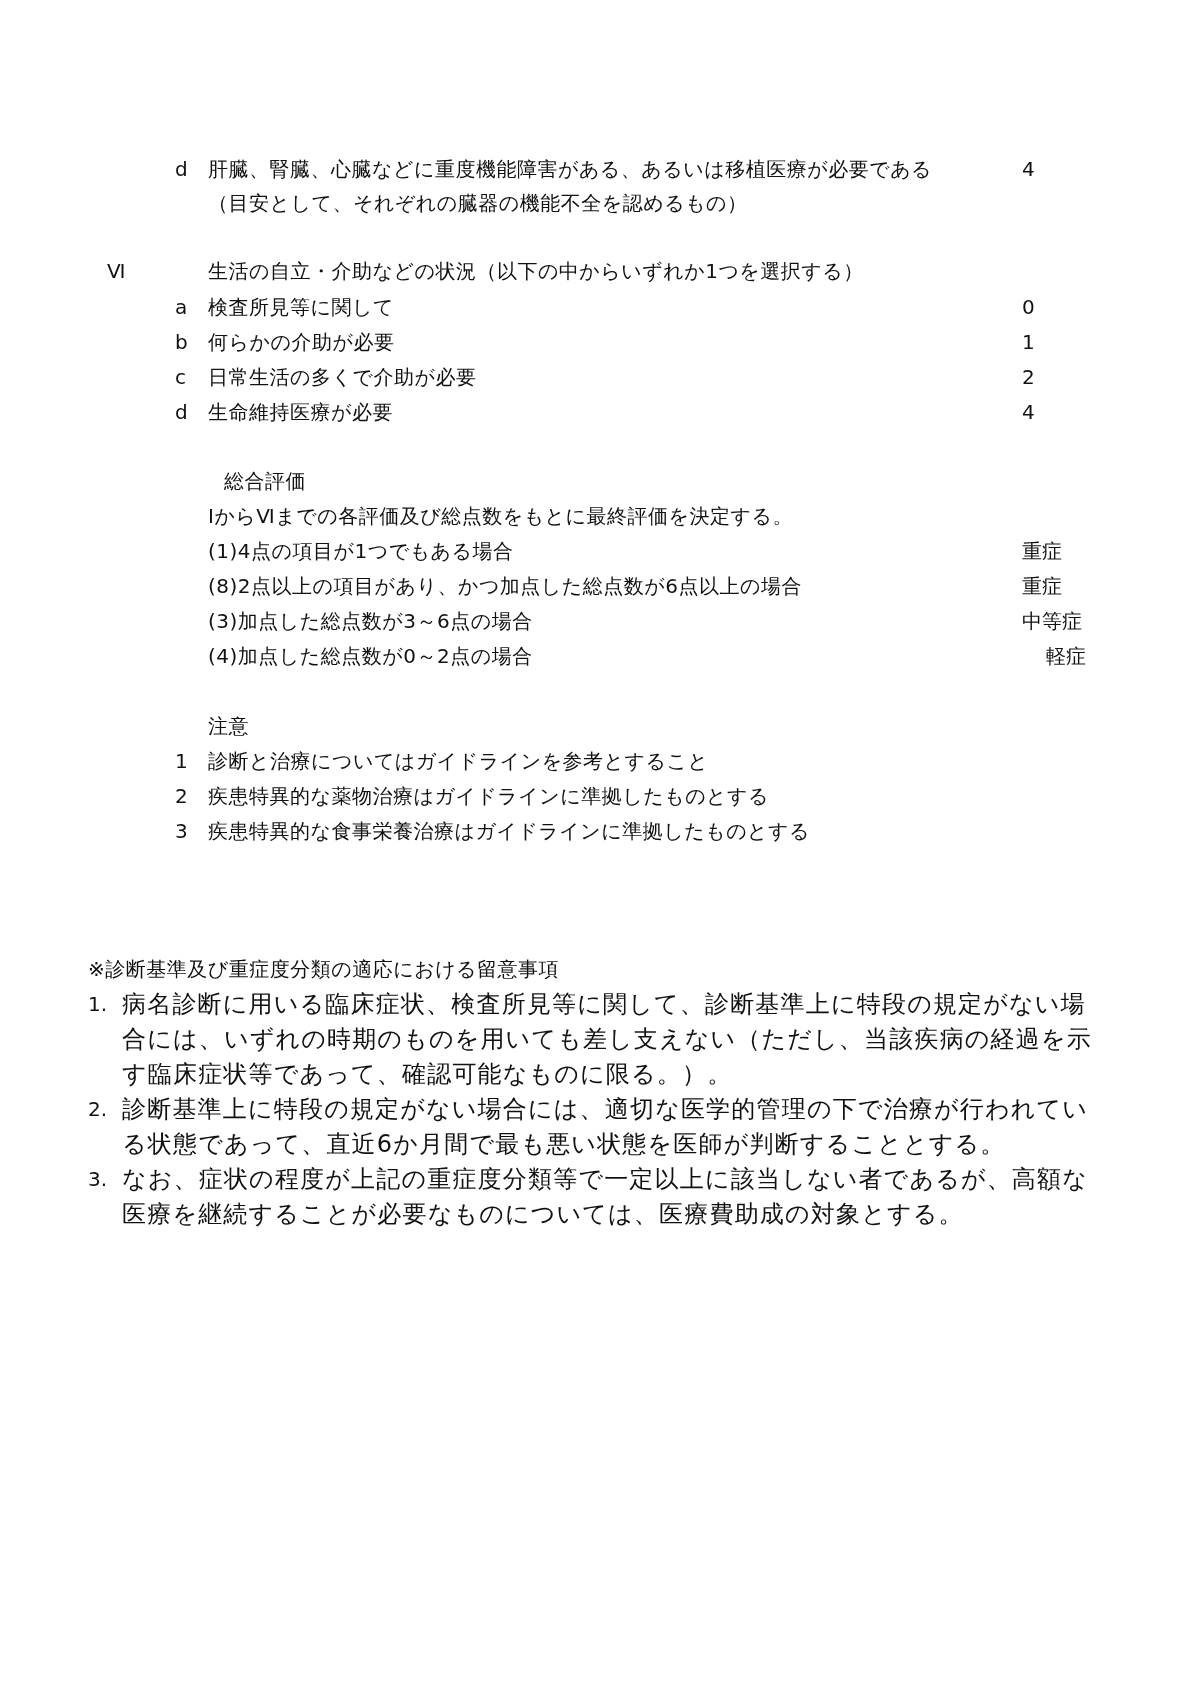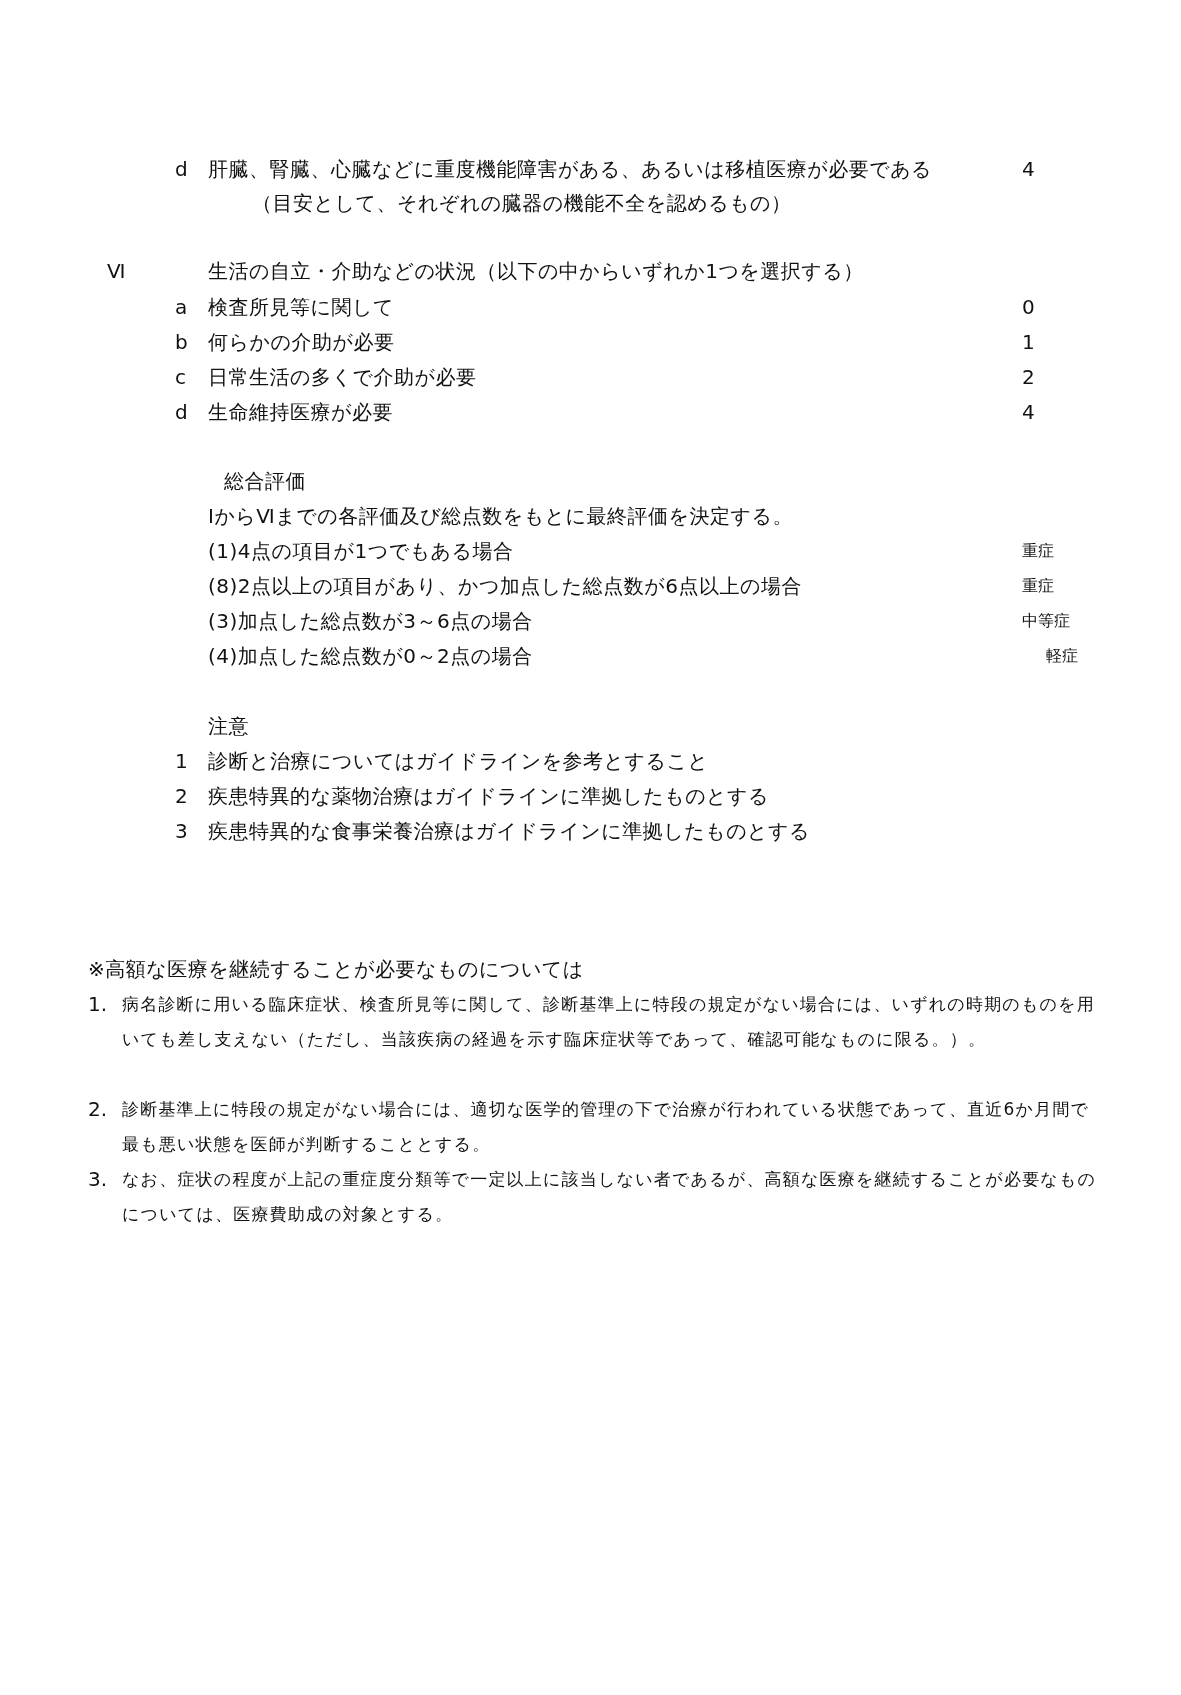--- a/index.html
+++ b/index.html
@@ -33,40 +33,40 @@
       position: absolute;
       white-space: nowrap;
       line-height: 24px;
       font-size: 20px;
       left: 1022px;
     }
     .sev {
       position: absolute;
       white-space: nowrap;
       line-height: 24px;
-      font-size: 16px;
+      font-size: 20px;
       left: 1022px;
     }
     .note-text {
       position: absolute;
       left: 122px;
       width: 975px;
       line-height: 35px;
-      font-size: 17px;
+      font-size: 24px;
       letter-spacing: 1.2px;
       text-indent: 0;
     }
   </style>
 </head>
 <body>
 
 <div>
   <span class="marker" style="left:175px; top:157px;">d</span>
   <span class="line" style="left:208px; top:157px;">肝臓、腎臓、心臓などに重度機能障害がある、あるいは移植医療が必要である</span>
-  <span class="line" style="left:208px; top:191px;margin-left:44px;">（目安として、それぞれの臓器の機能不全を認めるもの）</span>
+  <span class="line" style="left:208px; top:191px;">（目安として、それぞれの臓器の機能不全を認めるもの）</span>
   <span class="score" style="top:157px;">4</span>
 </div>
 
 <div>
   <span class="marker" style="left:107px; top:259px;">Ⅵ</span>
   <span class="line" style="left:208px; top:259px;">生活の自立・介助などの状況（以下の中からいずれか1つを選択する）</span>
 
   <div>
     <span class="marker" style="left:175px; top:295px;">a</span>
     <span class="line" style="left:208px; top:295px;">検査所見等に関して</span>
@@ -121,21 +121,21 @@
     <span class="marker" style="left:175px; top:784px;">2</span>
     <span class="line" style="left:208px; top:784px;">疾患特異的な薬物治療はガイドラインに準拠したものとする</span>
   </div>
   <div>
     <span class="marker" style="left:175px; top:819px;">3</span>
     <span class="line" style="left:208px; top:819px;">疾患特異的な食事栄養治療はガイドラインに準拠したものとする</span>
   </div>
 </div>
 
 <div>
-  <span class="line" style="left:88px; top:957px;">※高額な医療を継続することが必要なものについては</span>
+  <span class="line" style="left:88px; top:957px;">※診断基準及び重症度分類の適応における留意事項</span>
 
   <div>
     <span class="marker" style="left:88px; top:992px;">1.</span>
     <div class="note-text" style="top:987px;">病名診断に用いる臨床症状、検査所見等に関して、診断基準上に特段の規定がない場合には、いずれの時期のものを用いても差し支えない（ただし、当該疾病の経過を示す臨床症状等であって、確認可能なものに限る。）。</div>
   </div>
   <div>
     <span class="marker" style="left:88px; top:1097px;">2.</span>
     <div class="note-text" style="top:1092px;">診断基準上に特段の規定がない場合には、適切な医学的管理の下で治療が行われている状態であって、直近6か月間で最も悪い状態を医師が判断することとする。</div>
   </div>
   <div>

